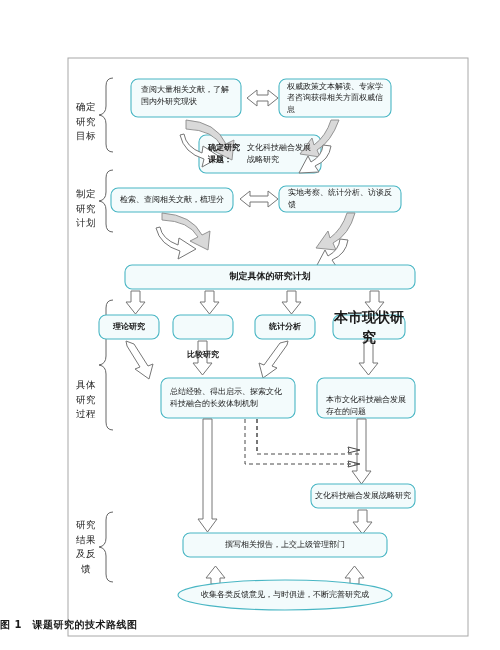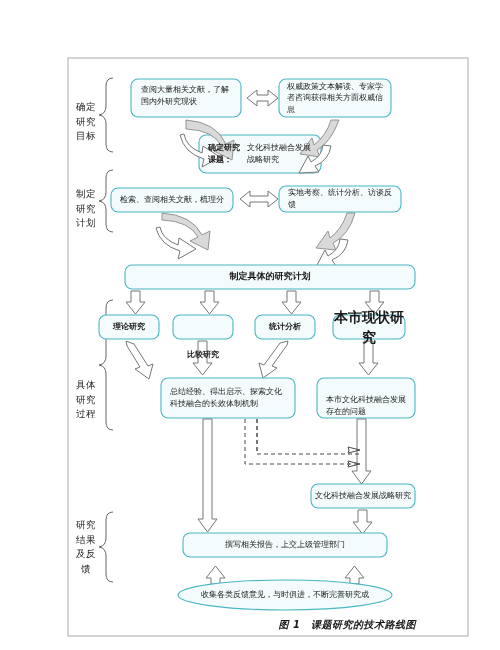--- a/index.html
+++ b/index.html
@@ -49,26 +49,25 @@
     color: #1a1a1a;
     font-size: 9.5px;
     line-height: 1.55;
     letter-spacing: 0.5px;
   }
   .caption {
     position: absolute;
     left: 0;
     top: 618px;
     width: 416px;
-    text-align: right;
+    text-align: left;
     font-size: 10px;
     font-weight: bold;
     color: #1a1a1a;
     letter-spacing: 0.5px;
-    font-style: italic;
   }
   .bold-lead { font-weight: bold; }
 </style>
 </head>
 <body>
 
 <div id="page">
 
   <svg id="page-svg" viewBox="0 0 500 650">
     <defs>

